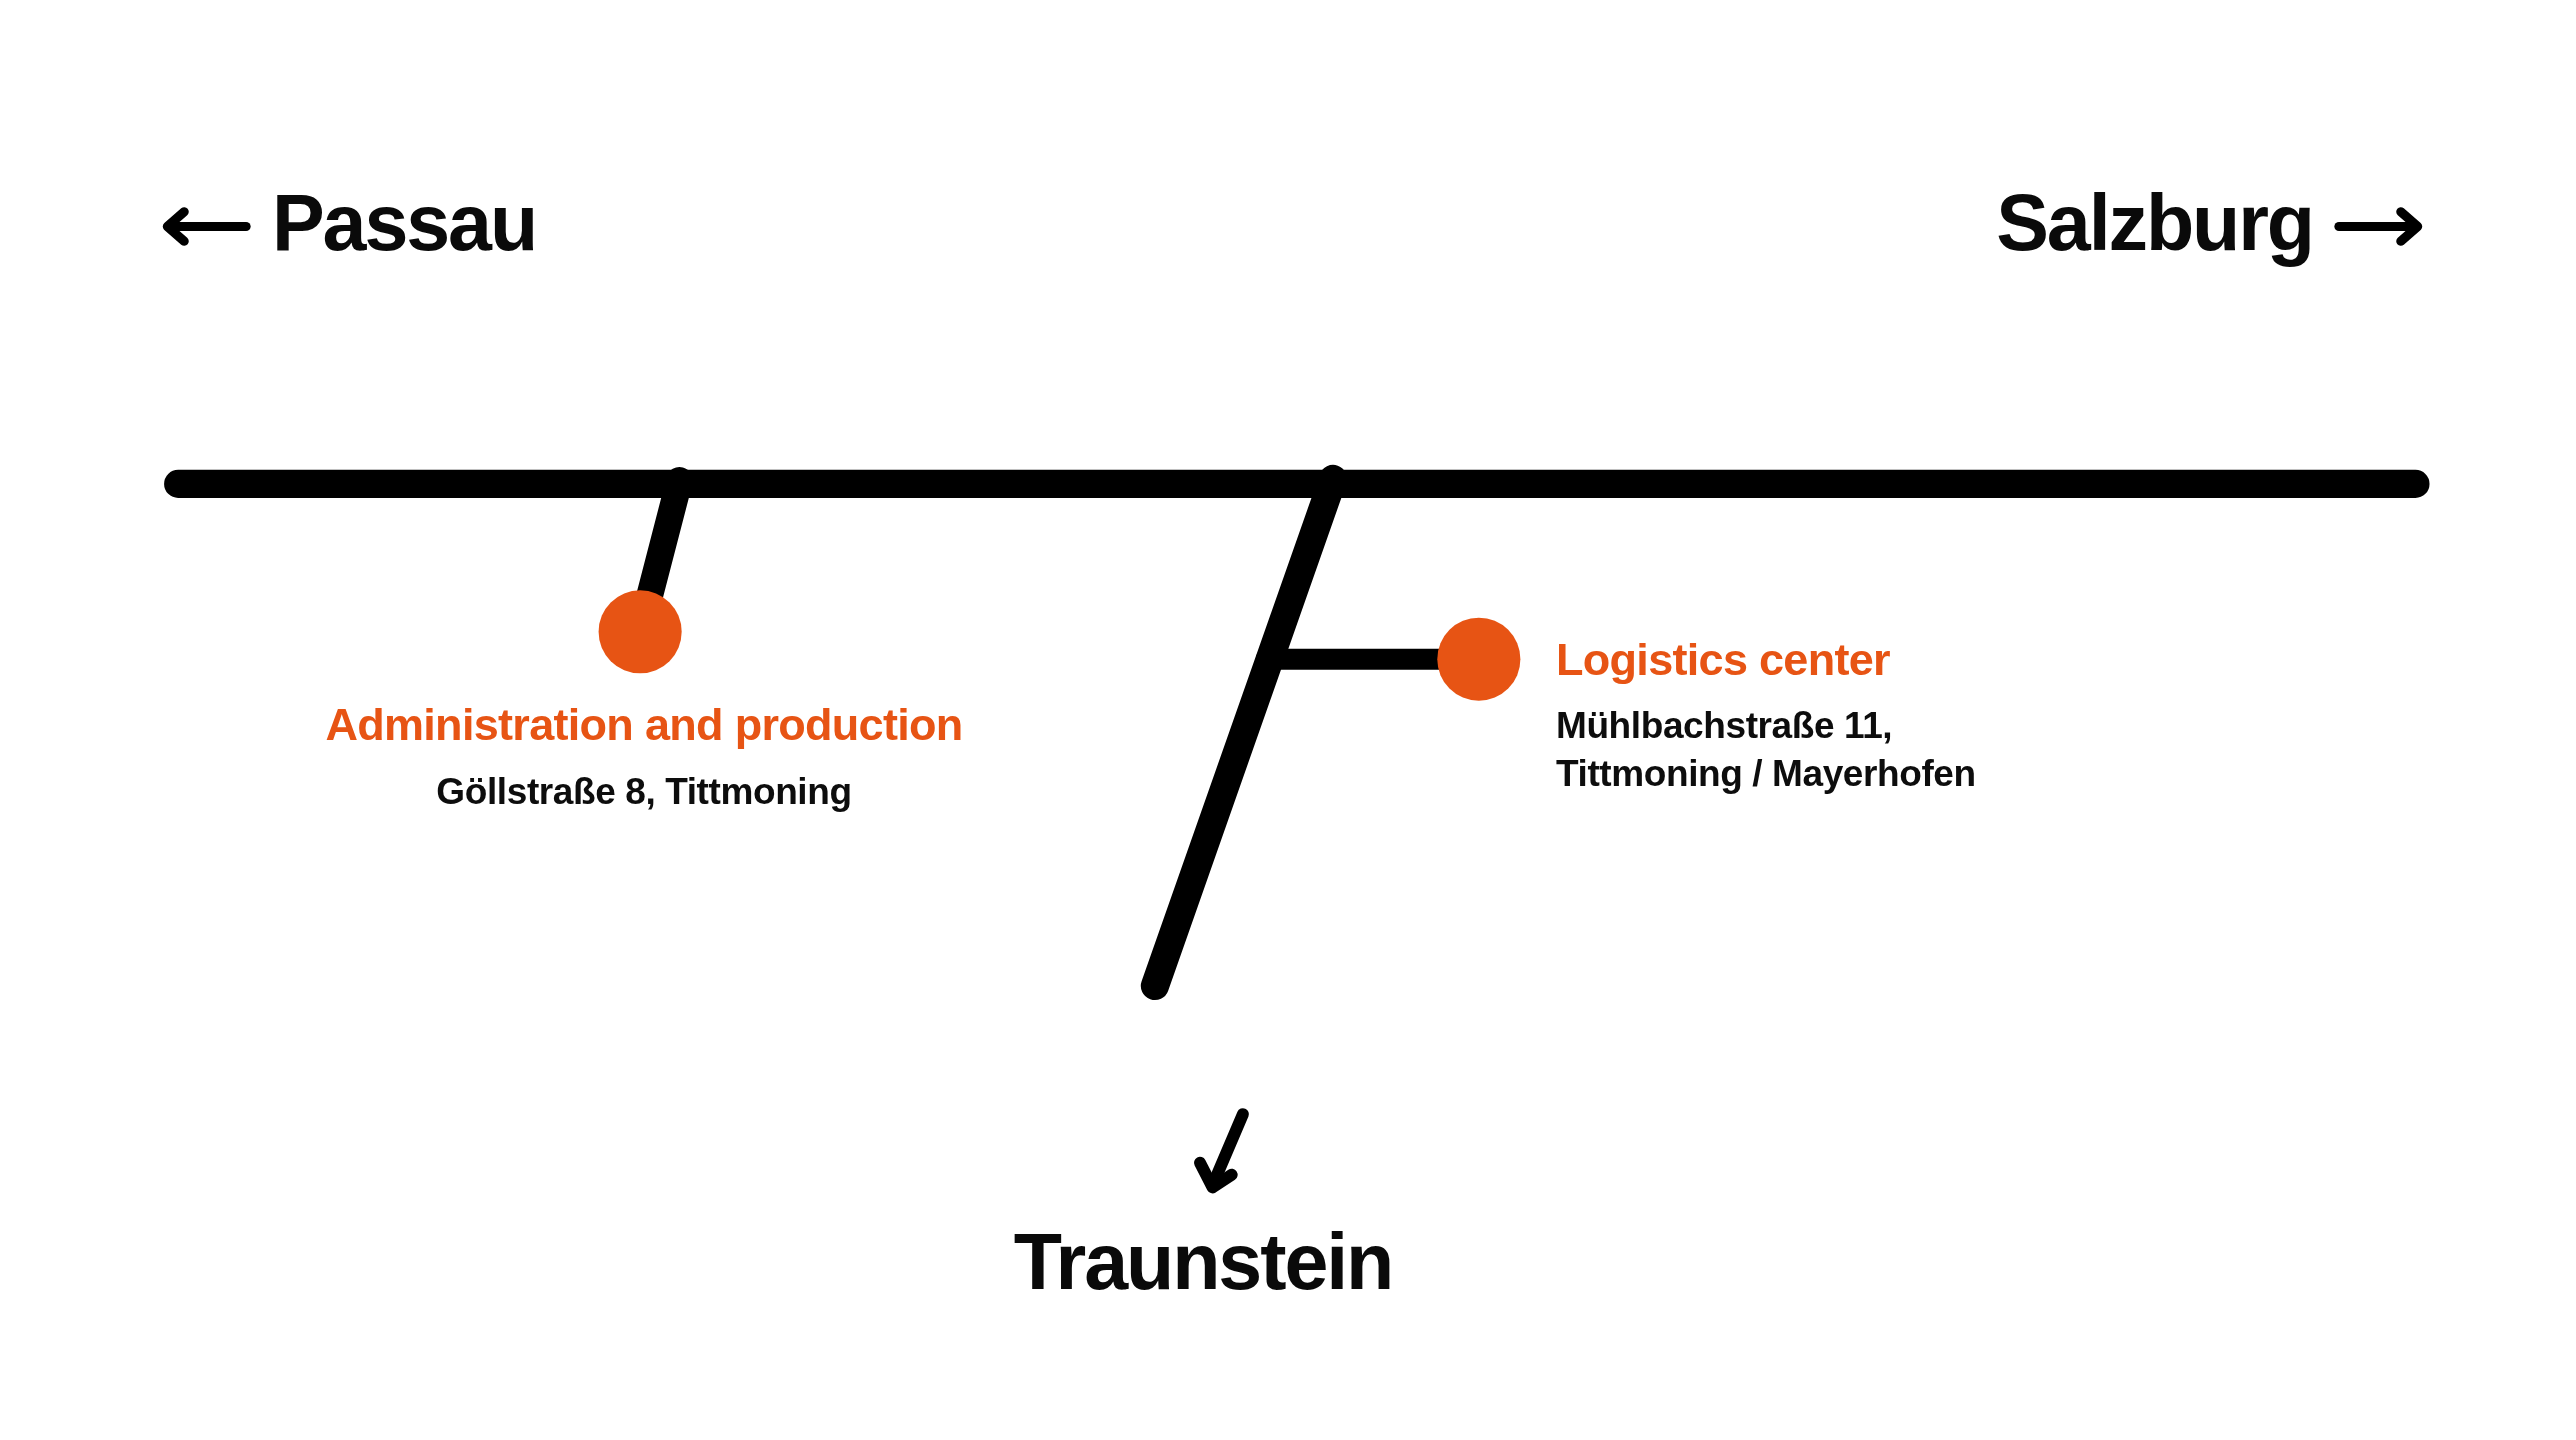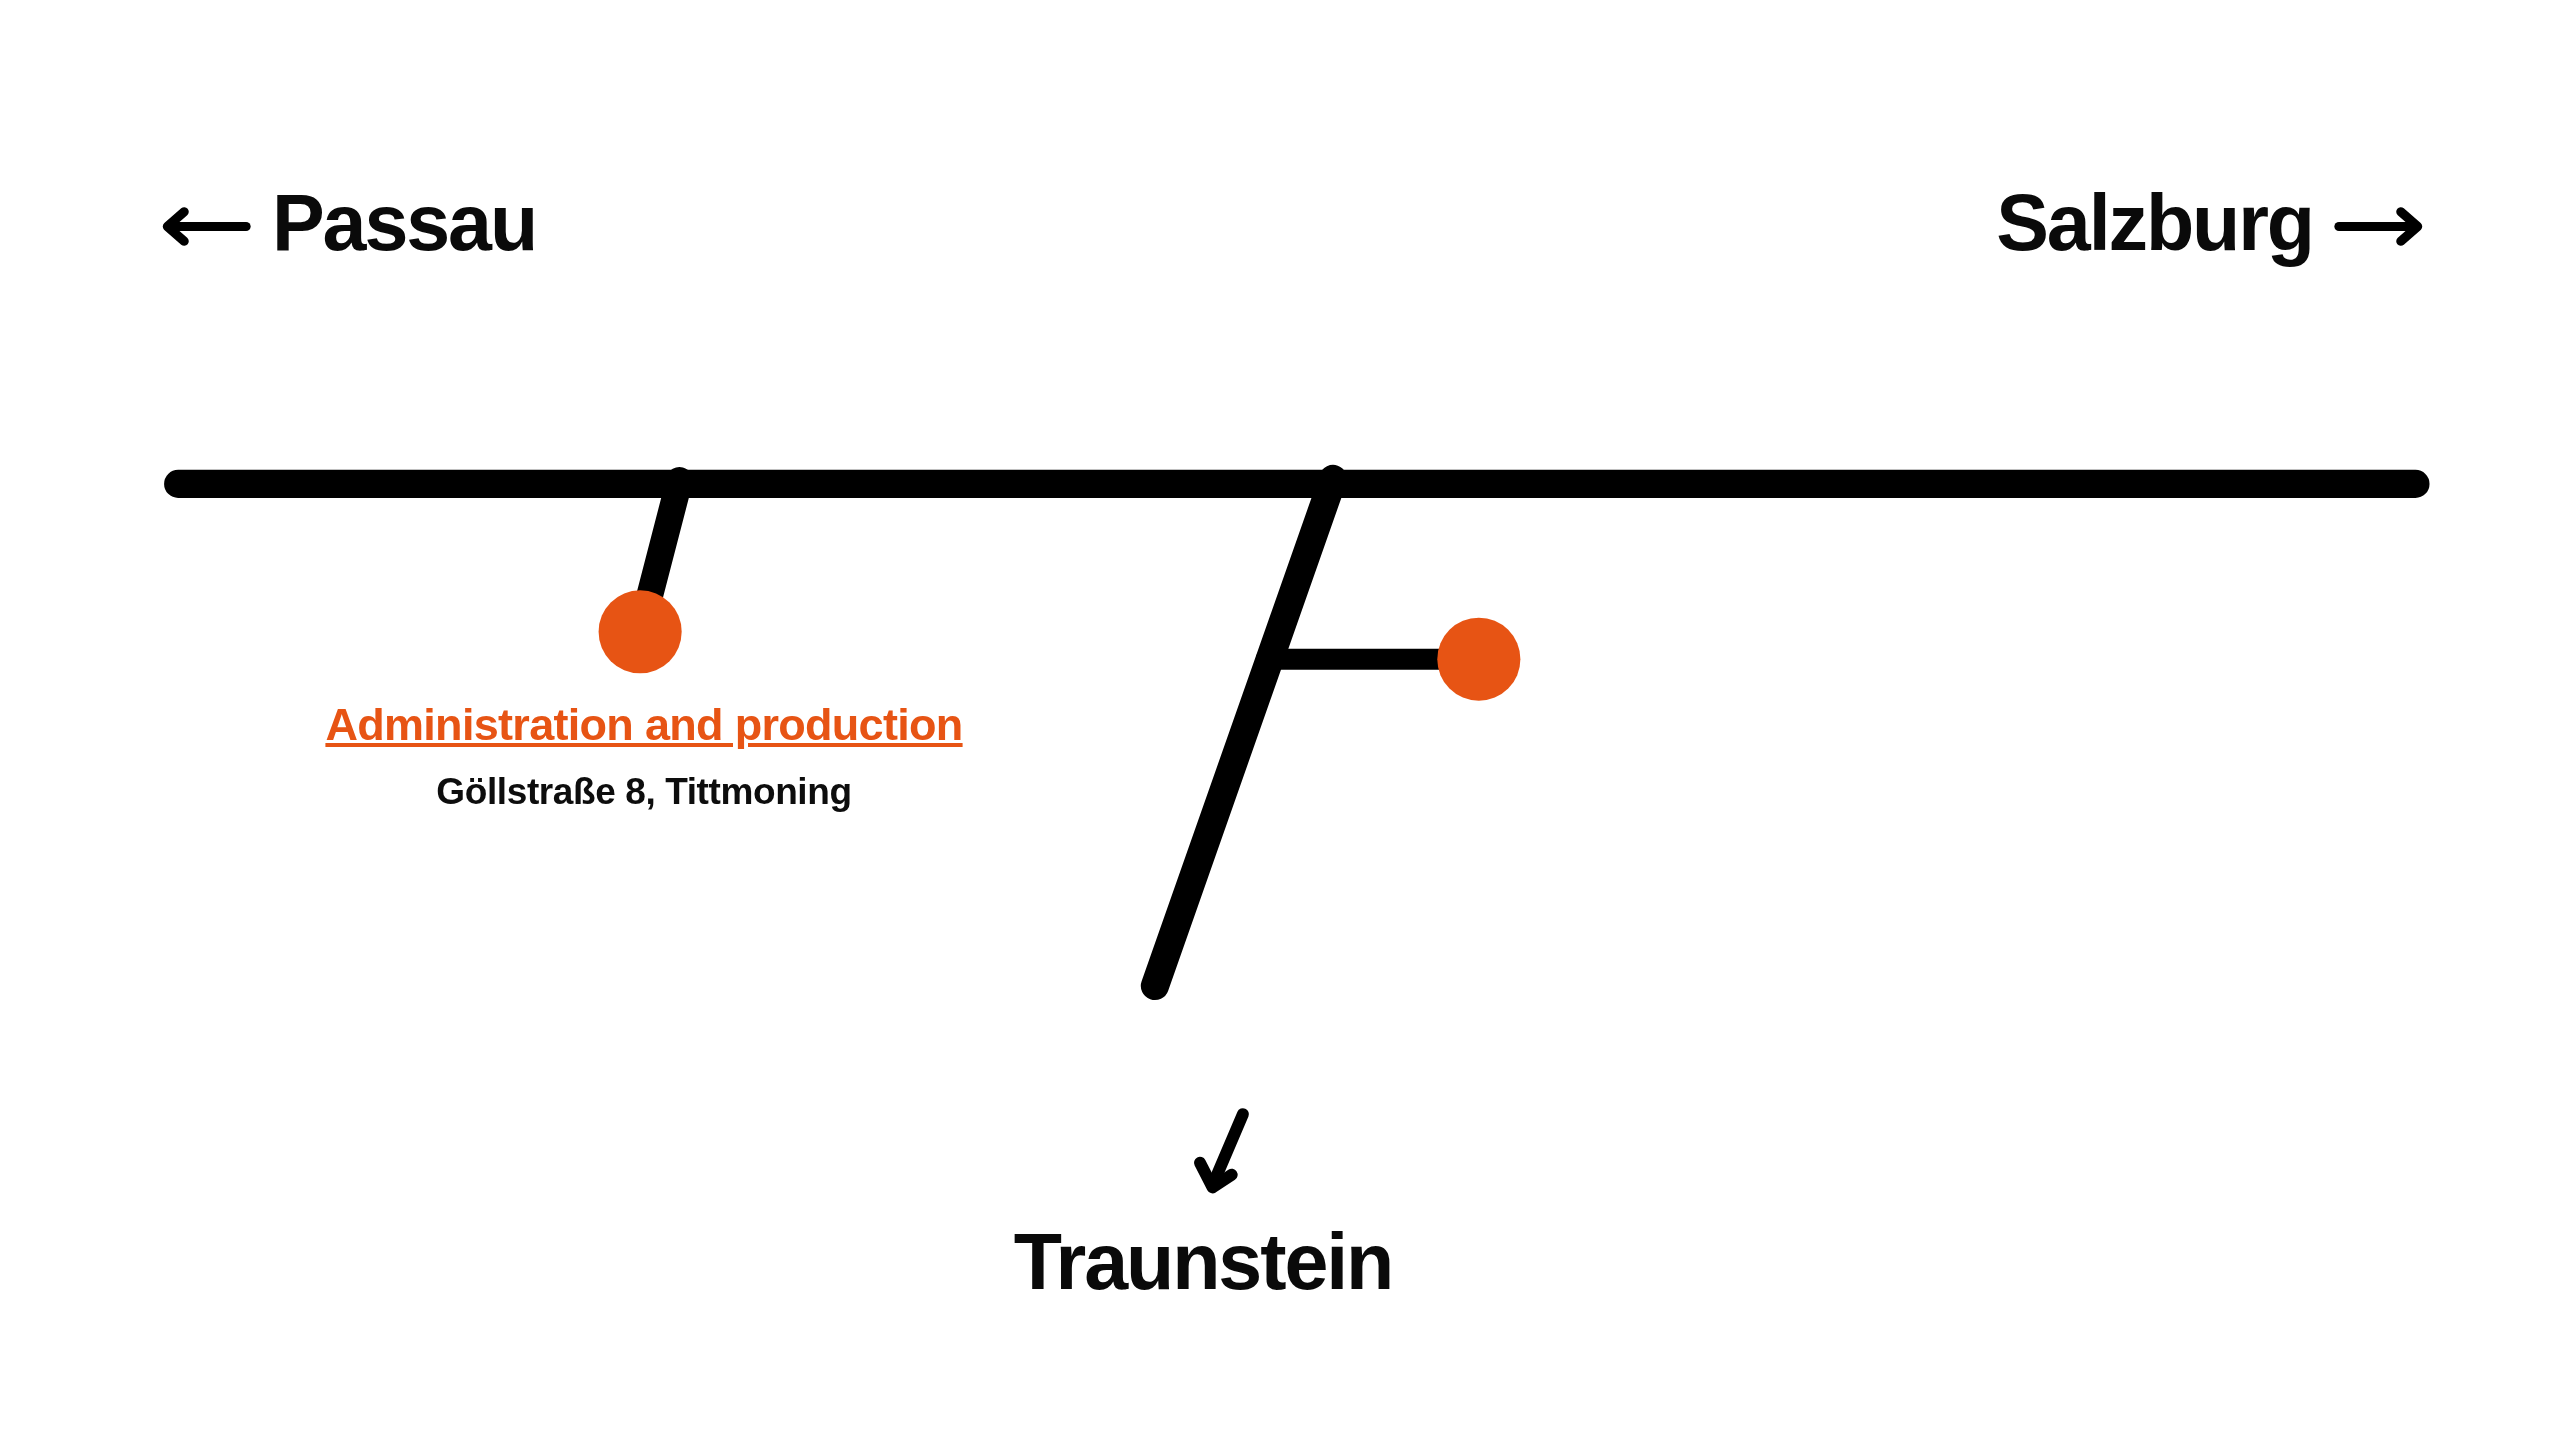--- a/index.html
+++ b/index.html
@@ -100,21 +100,28 @@
     <span>Salzburg</span>
     <svg class="dir-arrow" width="90" height="45" viewBox="0 0 128 64">
       <g stroke="#000000" stroke-width="13" stroke-linecap="round" stroke-linejoin="round" fill="none">
         <path d="M 7 32 L 116 32"></path>
         <path d="M 95 11 L 119 32 L 95 53"></path>
       </g>
     </svg>
   </div>
 
   <div class="location-block admin-block">
-    <div class="location-title accent" style="color: rgb(231, 84, 20); text-decoration: underline;">Administration and production</div>
+    <div class="location-title accent" style="color: rgb(231, 84, 20);">Administration and production</div>
     <div class="location-address">Göllstraße 8, Tittmoning</div>
   </div>
 
+  <div class="location-block logistics-block">
+    <div class="location-title accent" style="color: rgb(231, 84, 20);">Logistics center</div>
+    <div class="location-address">
+      <div>Mühlbachstraße 11,</div>
+      <div>Tittmoning / Mayerhofen</div>
+    </div>
+  </div>
 
   <div class="destination-label">Traunstein</div>
 
 </div>
 
 
 </body></html>

